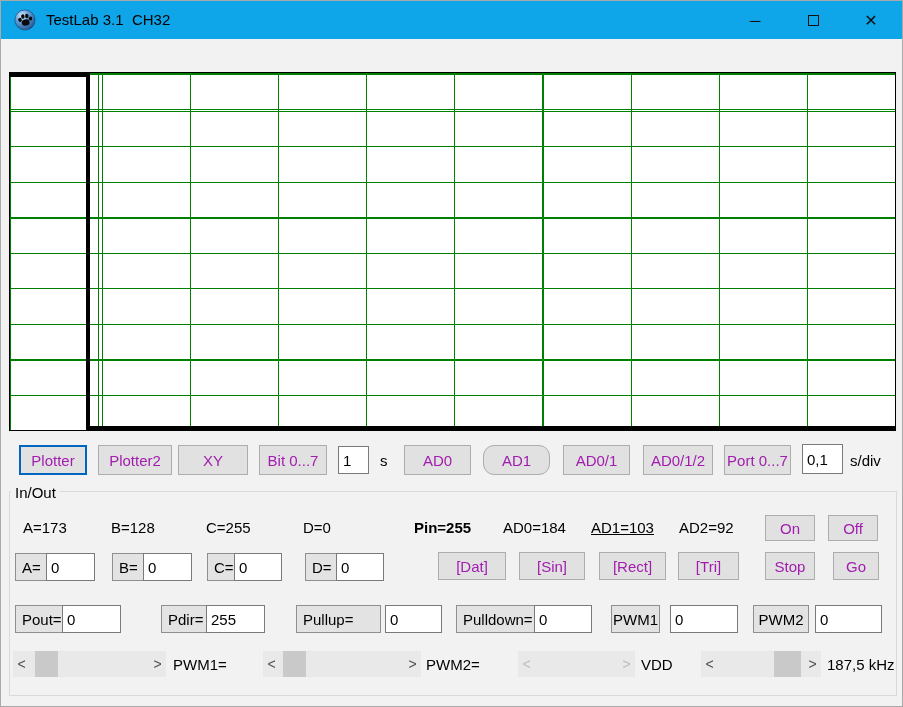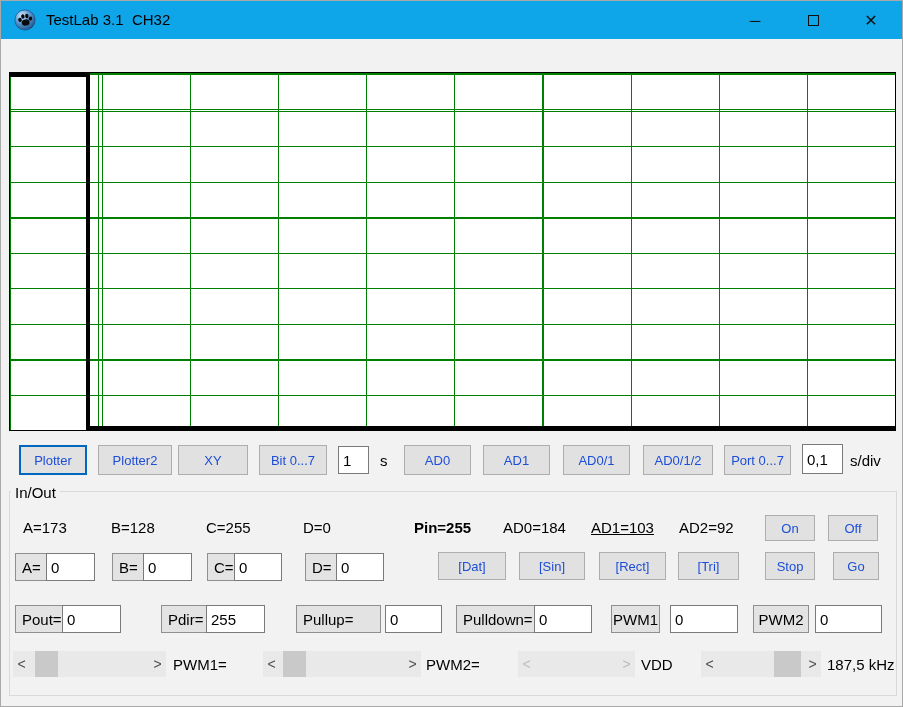--- a/index.html
+++ b/index.html
@@ -27,21 +27,21 @@
     background-image:
       repeating-linear-gradient(to right, #008000 0 1px, transparent 1px 88.1px),
       repeating-linear-gradient(to bottom, #008000 0 1px, transparent 1px 35.5px);
     background-position:92px 38px; }
   .trace { position:absolute; background:#000; }
   .trace-top { left:0; top:0; width:80px; height:4px; }
   .trace-vert { left:76px; top:0; width:4px; height:357px; }
   .trace-bottom { left:76px; top:353px; width:809px; height:4px; }
 
   
-  .btn { position:absolute; height:30px; background:#e1e1e1; border:1px solid #adadad; display:flex; align-items:center; justify-content:center; font-size:13px; color:#1d4ed8; }
+  .btn { position:absolute; height:30px; background:#e1e1e1; border:1px solid #adadad; display:flex; align-items:center; justify-content:center; font-size:15px; color:#a21caf; }
   .btn.focused { border:2px solid #0067c0; }
   .tbox { position:absolute; background:#fff; border:1px solid #7a7a7a; font-family:"Liberation Sans", sans-serif; font-size:15px; padding-left:4px; color:#000; }
   .flabel { position:absolute; font-size:15px; color:#000; }
 
   
   .groupbox { position:absolute; left:8px; top:490px; width:888px; height:205px; border:1px solid #d9d9d9; }
   .groupbox-legend { position:absolute; left:10px; top:483px; background:#f2f2f2; padding:0 4px; font-size:15px; }
 
   .boxlbl { position:absolute; height:28px; background:#e3e3e3; border:1px solid #8f8f8f; display:flex; align-items:center; padding-left:6px; font-size:15px; }
   .smallbtn { height:26px; }
@@ -97,21 +97,21 @@
     <div class="trace trace-bottom"></div>
   </div>
 
   <div class="btn focused" style="left:18px; top:444px; width:68px;">Plotter</div>
   <div class="btn" style="left:97px; top:444px; width:74px;">Plotter2</div>
   <div class="btn" style="left:177px; top:444px; width:70px;">XY</div>
   <div class="btn" style="left:258px; top:444px; width:68px;">Bit 0...7</div>
   <input class="tbox" style="left: 337px; top: 445px; width: 31px; height: 28px;" value="1">
   <span class="flabel" style="left:379px; top:451px;">s</span>
   <div class="btn" style="left:403px; top:444px; width:67px;">AD0</div>
-  <div class="btn" style="left:482px; top:444px; width:67px;">AD1</div>
+  <div class="btn" style="left:482px; top:444px; width:67px;border-radius:11px;">AD1</div>
   <div class="btn" style="left:562px; top:444px; width:67px;">AD0/1</div>
   <div class="btn" style="left:642px; top:444px; width:70px;">AD0/1/2</div>
   <div class="btn" style="left:723px; top:444px; width:67px;">Port 0...7</div>
   <input class="tbox" style="left: 801px; top: 443px; width: 41px; height: 30px;" value="0,1">
   <span class="flabel" style="left:849px; top:451px;">s/div</span>
 
   <div class="groupbox"></div>
   <span class="groupbox-legend">In/Out</span>
 
   <span class="flabel" style="left:22px; top:518px;">A=173</span>

